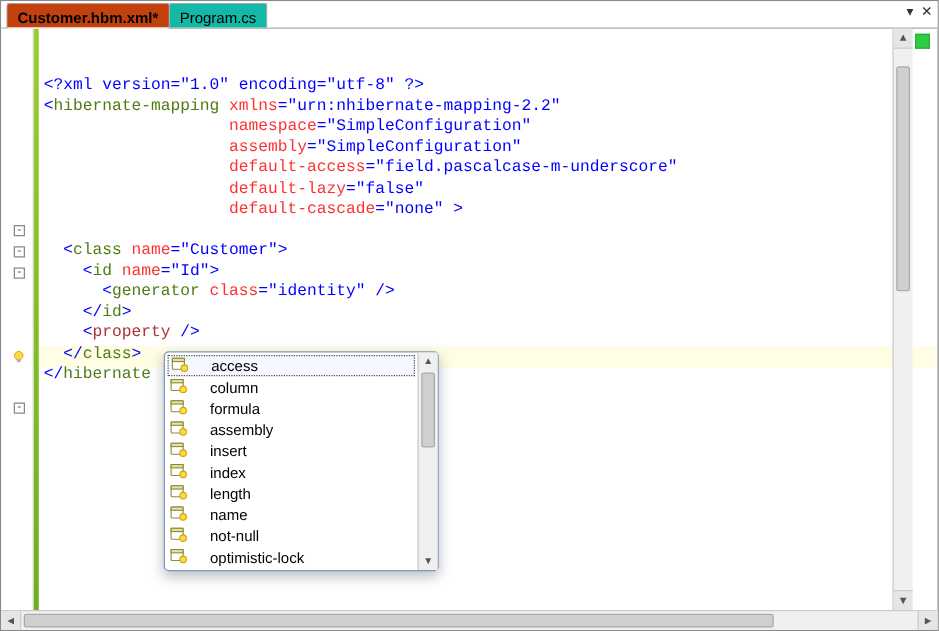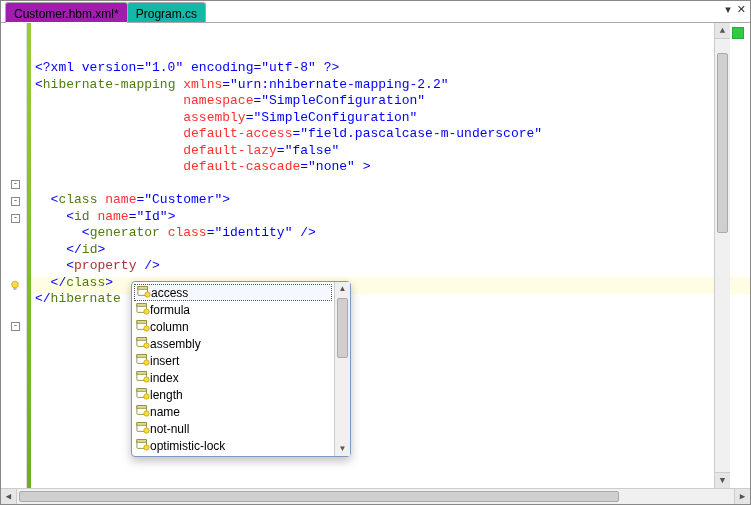--- a/index.html
+++ b/index.html
@@ -31,22 +31,22 @@
     border-bottom: none;
     border-top-left-radius: 3px;
     border-top-right-radius: 3px;
     margin-right: -1px;
     background: #14b8a6;
     cursor: pointer;
     display: flex;
     align-items: center;
   }
   .tab.active {
-    background: #a21caf;
-    font-weight: normal;
+    background: #c2410c;
+    font-weight: bold;
     position: relative;
     z-index: 2;
     align-items: center;
   }
   .tab.active::after {
     content: "";
     position: absolute;
     left: 0; right: 0; bottom: -1px;
     height: 1px;
     background: #fff;
@@ -193,21 +193,21 @@
     z-index: 10;
   }
   .popup ul {
     list-style: none;
     flex: 1;
     padding: 2px;
   }
   .popup li {
     display: flex;
     align-items: center;
-    gap: 0;
+    gap: 18px;
     padding: 1px 2px;
     height: 17px;
     cursor: pointer;
   }
   .popup li.sel {
     border: 1px dotted #555;
     background: #f5f9ff;
   }
   .popup .pscroll {
     width: 16px;
@@ -309,29 +309,29 @@
             <circle cx="12" cy="12" r="3" fill="#ffd94a" stroke="#c9a800"></circle>
           </svg></span>
         <span>access</span>
       </li>
       <li>
         <span><svg class="attr-icon" viewBox="0 0 16 16">
             <rect x="1" y="3" width="11" height="10" rx="1" fill="#fff" stroke="#8a8a3a"></rect>
             <rect x="1" y="3" width="11" height="3" fill="#e8e29a" stroke="#8a8a3a"></rect>
             <circle cx="12" cy="12" r="3" fill="#ffd94a" stroke="#c9a800"></circle>
           </svg></span>
+        <span>column</span>
+      </li>
+      <li>
+        <span><svg class="attr-icon" viewBox="0 0 16 16">
+            <rect x="1" y="3" width="11" height="10" rx="1" fill="#fff" stroke="#8a8a3a"></rect>
+            <rect x="1" y="3" width="11" height="3" fill="#e8e29a" stroke="#8a8a3a"></rect>
+            <circle cx="12" cy="12" r="3" fill="#ffd94a" stroke="#c9a800"></circle>
+          </svg></span>
         <span>formula</span>
-      </li>
-      <li>
-        <span><svg class="attr-icon" viewBox="0 0 16 16">
-            <rect x="1" y="3" width="11" height="10" rx="1" fill="#fff" stroke="#8a8a3a"></rect>
-            <rect x="1" y="3" width="11" height="3" fill="#e8e29a" stroke="#8a8a3a"></rect>
-            <circle cx="12" cy="12" r="3" fill="#ffd94a" stroke="#c9a800"></circle>
-          </svg></span>
-        <span>column</span>
       </li>
       <li>
         <span><svg class="attr-icon" viewBox="0 0 16 16">
             <rect x="1" y="3" width="11" height="10" rx="1" fill="#fff" stroke="#8a8a3a"></rect>
             <rect x="1" y="3" width="11" height="3" fill="#e8e29a" stroke="#8a8a3a"></rect>
             <circle cx="12" cy="12" r="3" fill="#ffd94a" stroke="#c9a800"></circle>
           </svg></span>
         <span>assembly</span>
       </li>
       <li>

